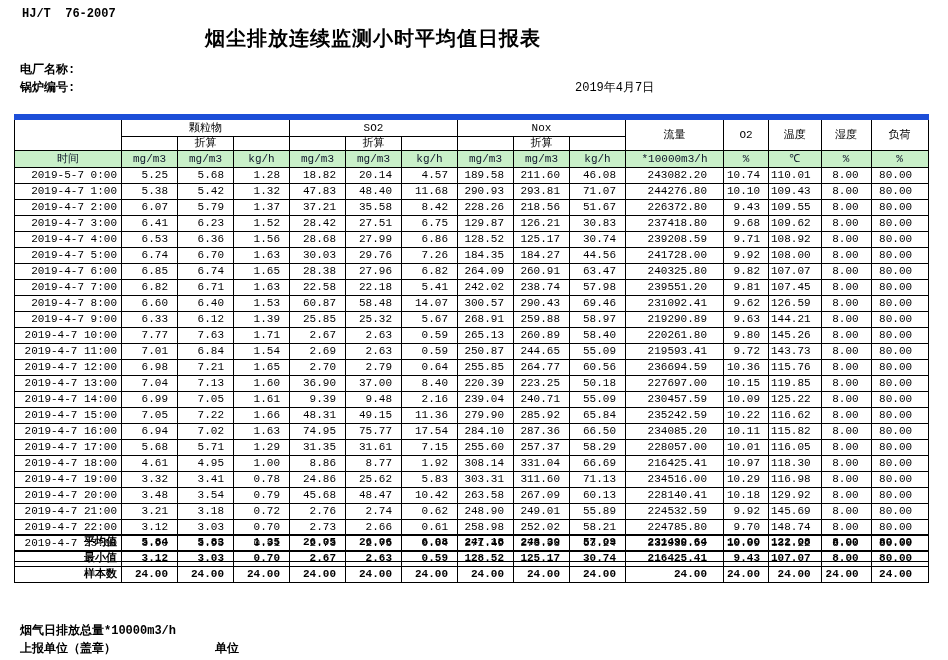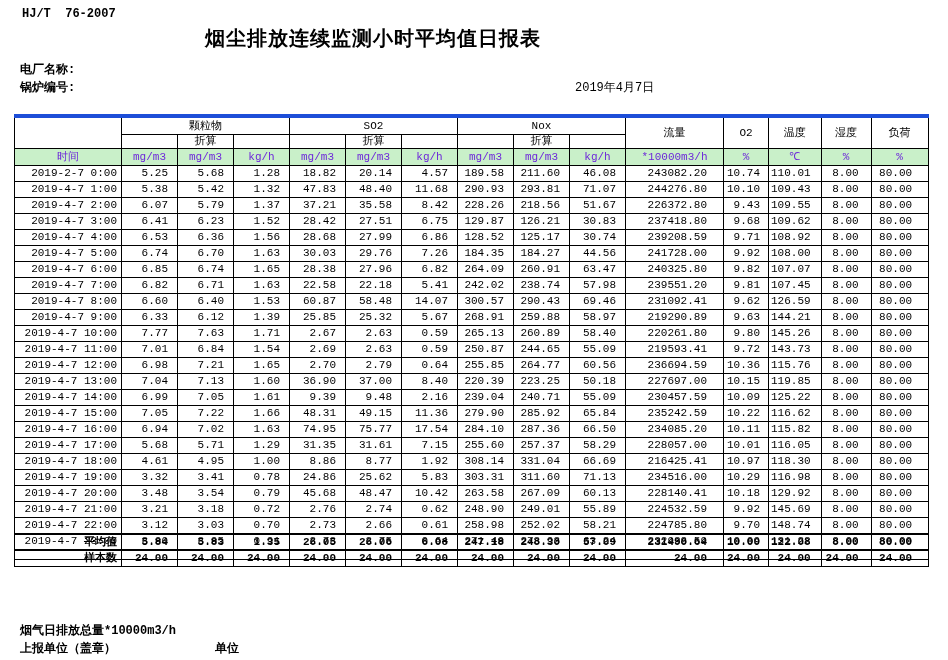--- a/index.html
+++ b/index.html
@@ -10,26 +10,26 @@
   .std{left:22px;top:7px;font-size:12px;}
   .title{left:205px;top:25px;font-size:20px;letter-spacing:1px;}
   .plant{left:20px;top:61px;font-size:12px;}
   .boiler{left:20px;top:79px;font-size:12px;}
   .date{left:575px;top:79px;font-size:12px;}
   table{border-collapse:collapse;table-layout:fixed;position:absolute;left:14px;}
   #maintable{top:114px;}
   #sumtable{top:534px;font-weight:bold;}
   td{border:1px solid #000;font-size:11px;line-height:13px;height:15px;
      padding:0 2px;overflow:hidden;white-space:nowrap;}
-  #maintable{border-top:4px solid #1d4ed8;}
+  #maintable{border-top:6px solid #1d4ed8;}
   thead td{text-align:center;}
   thead tr.r1 td{height:16px;}
   thead tr.r2 td{height:12px;}
   thead tr.r3 td{height:16px;}
-  .green{background:#c9f0c9;color:#6d28d9;}
+  .green{background:#c9f0c9;color:#0f172a;}
   tr.blank-row td{height:9px;}
   .c0{text-align:right;padding-right:4px;}
   .c1,.c2,.c3,.c4,.c5,.c6,.c7,.c8,.c9{text-align:right;padding-right:9px;}
   .c10{text-align:right;padding-right:16px;}
   .c11{text-align:right;padding-right:8px;}
   .c12{text-align:right;padding-right:10px;}
   .c13{text-align:right;padding-right:12px;}
   .c14{text-align:center;padding-right:10px;}
   .left-label{text-align:left;padding-left:2px;padding-right:0;}
   .foot1{left:20px;top:622px;font-size:12px;}
@@ -101,21 +101,21 @@
         <td>kg/h</td>
         <td>*10000m3/h</td>
         <td>%</td>
         <td>℃</td>
         <td>%</td>
         <td>%</td>
       </tr>
     </thead>
     <tbody>
         <tr>
-          <td class="c0">2019-2-7 0:00</td>
+          <td class="c0">2019-5-7 0:00</td>
           <td class="c1">5.25</td>
           <td class="c2">5.68</td>
           <td class="c3">1.28</td>
           <td class="c4">18.82</td>
           <td class="c5">20.14</td>
           <td class="c6">4.57</td>
           <td class="c7">189.58</td>
           <td class="c8">211.60</td>
           <td class="c9">46.08</td>
           <td class="c10">243082.20</td>
@@ -561,20 +561,37 @@
           <td class="c3">1.35</td>
           <td class="c4">26.05</td>
           <td class="c5">26.06</td>
           <td class="c6">6.08</td>
           <td class="c7">247.18</td>
           <td class="c8">248.30</td>
           <td class="c9">57.09</td>
           <td class="c10">231490.64</td>
           <td class="c11">10.00</td>
           <td class="c12">122.08</td>
+          <td class="c13">8.00</td>
+          <td class="c14">80.00</td>
+        </tr>
+        <tr>
+          <td class="c0">最小值</td>
+          <td class="c1">3.12</td>
+          <td class="c2">3.03</td>
+          <td class="c3">0.70</td>
+          <td class="c4">2.67</td>
+          <td class="c5">2.63</td>
+          <td class="c6">0.59</td>
+          <td class="c7">128.52</td>
+          <td class="c8">125.17</td>
+          <td class="c9">30.74</td>
+          <td class="c10">216425.41</td>
+          <td class="c11">9.43</td>
+          <td class="c12">107.07</td>
           <td class="c13">8.00</td>
           <td class="c14">80.00</td>
         </tr>
         <tr>
           <td class="c0">样本数</td>
           <td class="c1">24.00</td>
           <td class="c2">24.00</td>
           <td class="c3">24.00</td>
           <td class="c4">24.00</td>
           <td class="c5">24.00</td>

